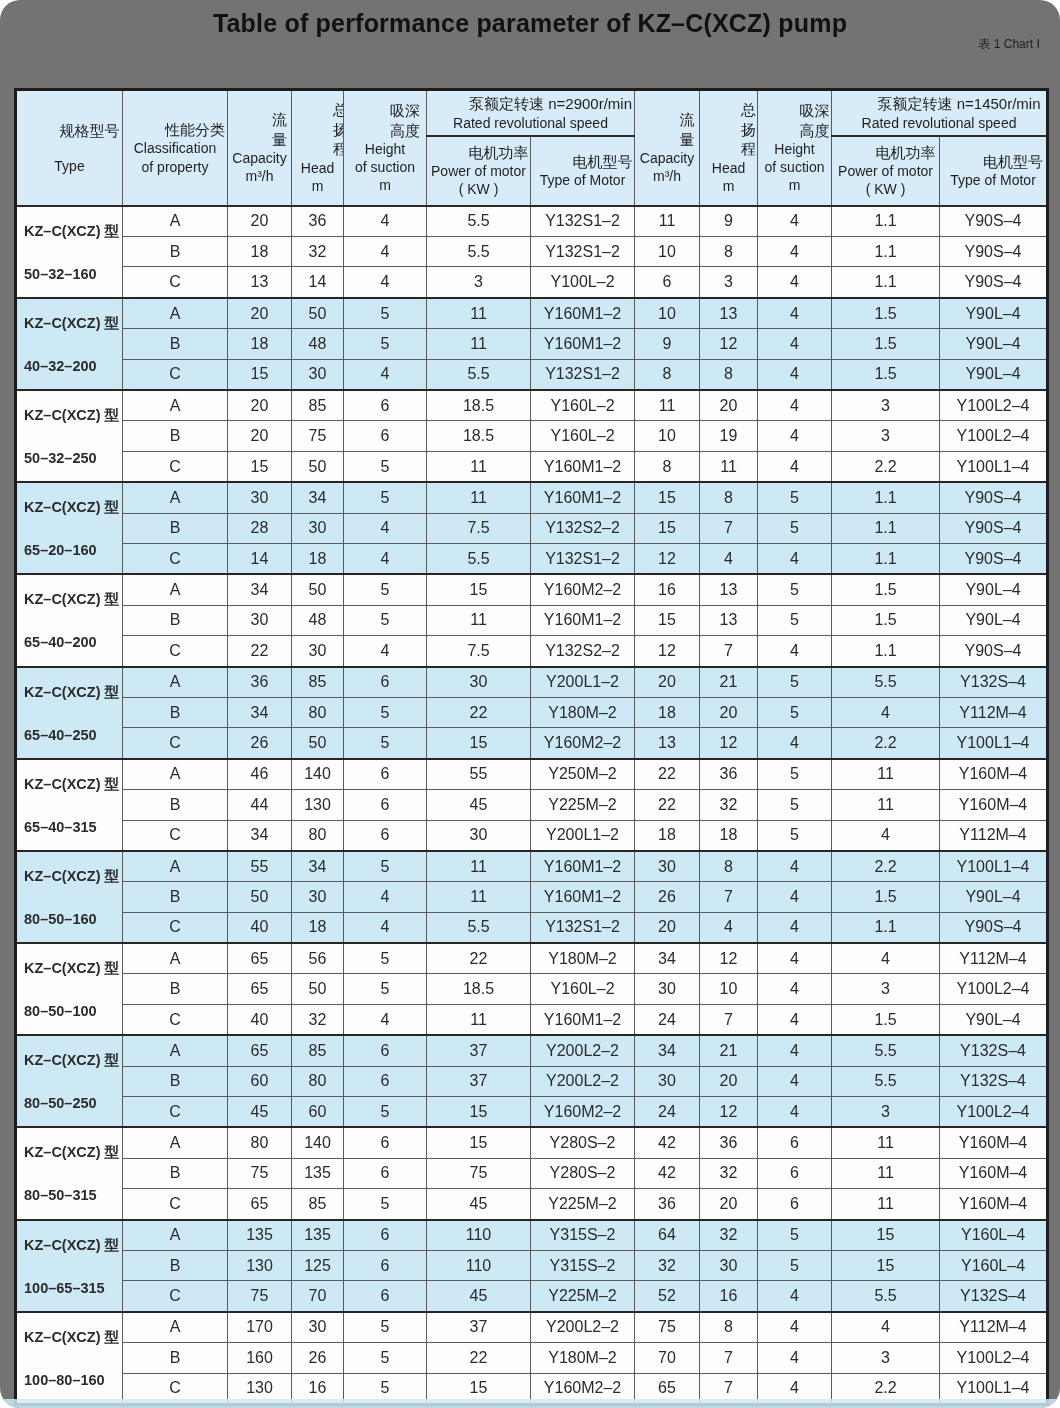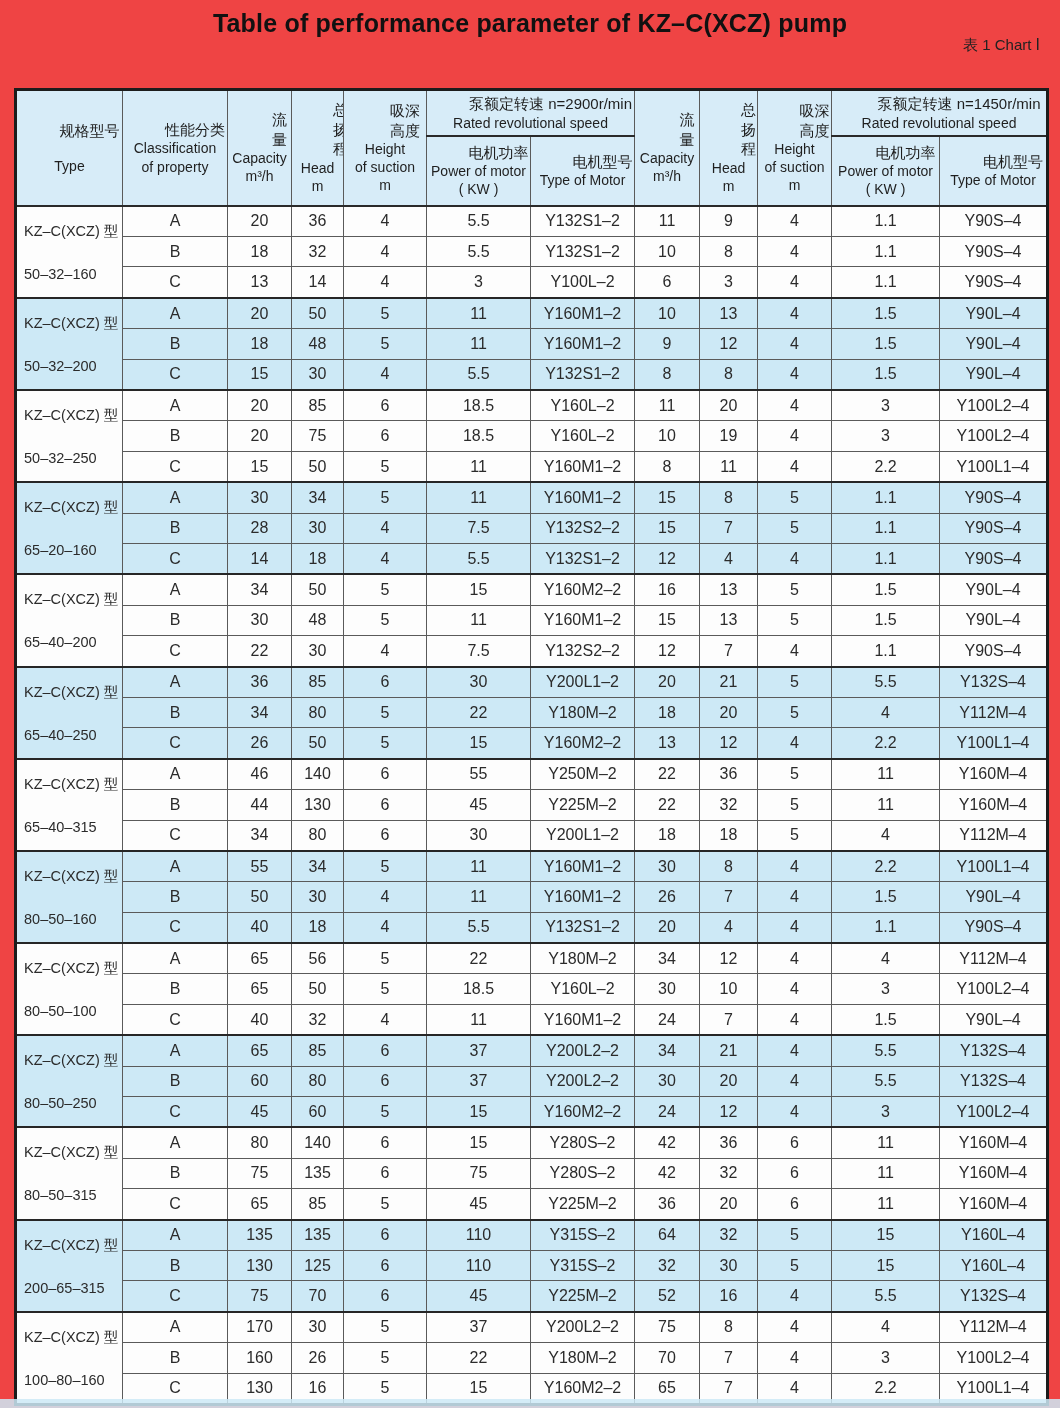--- a/index.html
+++ b/index.html
@@ -5,36 +5,37 @@
   html, body {
     margin: 0; padding: 0;
     background: #ffffff;
     font-family: "Liberation Sans", "DejaVu Sans", sans-serif;
     color: #262626;
   }
   .page {
     position: relative;
     width: 1060px;
     height: 1408px;
-    background: #ef4444;
+    background: #737373;
     overflow: hidden;
+    border-radius: 20px;
   }
   .title {
     text-align: center;
     font-size: 25px;
     font-weight: 700;
     letter-spacing: 0.2px;
     padding-top: 9px;
     color: #111;
   }
   .chart-label {
     position: absolute;
     top: 36px;
     right: 20px;
-    font-size: 15px;
+    font-size: 12px;
     color: #222;
   }
   table.pump-table {
     position: absolute;
     left: 14px;
     top: 88px;
     width: 1032px;
     border-collapse: collapse;
     table-layout: fixed;
     border: 3px solid #1c1c1c;
@@ -65,20 +66,21 @@
     padding: 0 2px;
     background: #fdfdfd;
     color: #2b2b2b;
   }
   tbody tr.shaded td { background: var(--row-shade, #cde9f6); }
   tbody tr.group-start td { border-top: 2px solid #262626; }
   td.model {
     text-align: left;
     padding-left: 7px;
     font-size: 14.5px;
+    font-weight: bold;
   }
   td.model .m1 { margin-bottom: 25px; }
   .bottom-strip {
     position: absolute;
     left: 0; right: 0; bottom: 0;
     height: 9px;
     background: var(--row-shade, #cde9f6);
     opacity: 0.85;
   }
 </style>
@@ -219,21 +221,21 @@
           <td>Y100L–2</td>
           <td>6</td>
           <td>3</td>
           <td>4</td>
           <td>1.1</td>
           <td>Y90S–4</td>
         </tr>
         <tr class="shaded group-start">
           <td rowspan="3" class="model">
             <div class="m1">KZ–C(XCZ) 型</div>
-            <div>50–32–200</div>
+            <div>40–32–200</div>
           </td>
           <td>A</td>
           <td>20</td>
           <td>50</td>
           <td>5</td>
           <td>11</td>
           <td>Y160M1–2</td>
           <td>10</td>
           <td>13</td>
           <td>4</td>
@@ -649,21 +651,21 @@
           <td>Y225M–2</td>
           <td>36</td>
           <td>20</td>
           <td>6</td>
           <td>11</td>
           <td>Y160M–4</td>
         </tr>
         <tr class="shaded group-start">
           <td rowspan="3" class="model">
             <div class="m1">KZ–C(XCZ) 型</div>
-            <div>200–65–315</div>
+            <div>100–65–315</div>
           </td>
           <td>A</td>
           <td>135</td>
           <td>135</td>
           <td>6</td>
           <td>110</td>
           <td>Y315S–2</td>
           <td>64</td>
           <td>32</td>
           <td>5</td>

